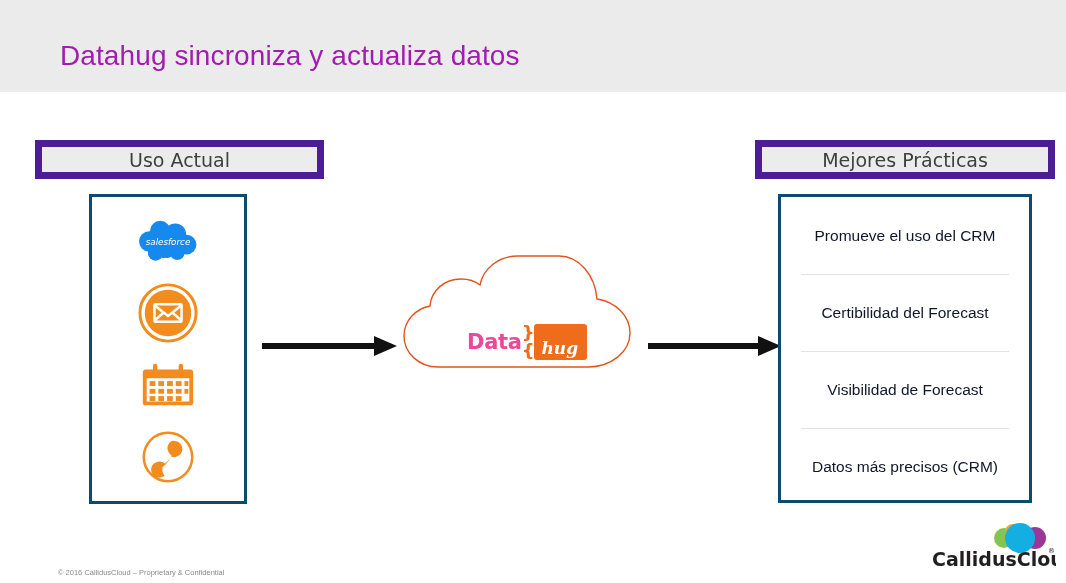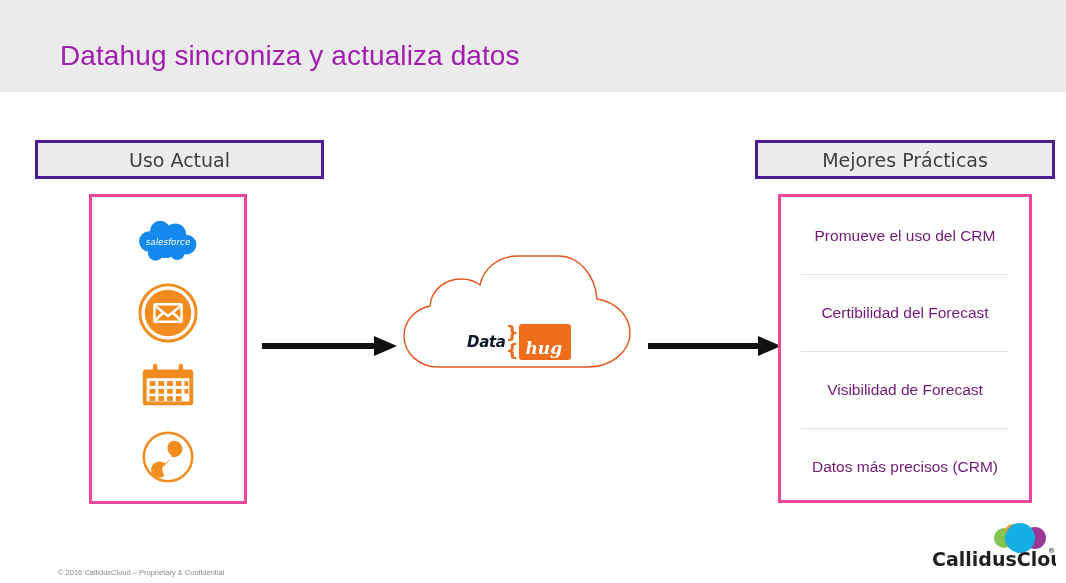--- a/index.html
+++ b/index.html
@@ -34,37 +34,37 @@
     color: #a21caf;
     font-family: "Liberation Sans", sans-serif;
     letter-spacing: 0.1px;
     white-space: nowrap;
   }
   
   .col-header {
     position: absolute;
     box-sizing: border-box;
     background: #ececec;
-    border: 3px solid #4c1d95;
+    border: 7px solid #4c1d95;
     display: flex;
     align-items: center;
     justify-content: center;
     font-size: 19px;
     color: #3f3f3f;
     font-family: "DejaVu Sans", sans-serif;
   }
   #left-header  { left: 35px;  top: 140px; width: 289px; height: 39px; }
   #right-header { left: 755px; top: 140px; width: 300px; height: 39px; }
 
   
   .content-box {
     position: absolute;
     box-sizing: border-box;
     background: #ffffff;
-    border: 3px solid #ec4899;
+    border: 3px solid #0c4a6e;
   }
   #left-box  { left: 89px;  top: 194px; width: 158px; height: 310px; }
   #right-box { left: 778px; top: 194px; width: 254px; height: 309px; }
 
   
   .icon-stack {
     position: absolute;
     left: 0; top: 0; right: 0; bottom: 0;
     display: flex;
     flex-direction: column;
@@ -81,21 +81,21 @@
     left: 0; top: 0; right: 0; bottom: 0;
     display: flex;
     flex-direction: column;
     justify-content: space-around;
     padding: 14px 0 8px 0;
     box-sizing: border-box;
   }
   .practice-item {
     text-align: center;
     font-size: 15.5px;
-    color: #701a75;
+    color: #0f172a;
     font-family: "Liberation Sans", sans-serif;
     padding: 2px 6px;
     white-space: nowrap;
   }
   .practice-sep {
     height: 1px;
     background: #e3e3e3;
     margin: 0 20px;
   }
 
@@ -111,24 +111,23 @@
     position: absolute;
     left: 467px;
     top: 327px;
     width: 102px;
     height: 30px;
     display: flex;
     align-items: center;
   }
   .dh-data {
     font-family: "DejaVu Sans", sans-serif;
-    font-size: 15px;
+    font-size: 21px;
     font-weight: bold;
-    font-style: italic;
-    color: #0f172a;
+    color: #ec4899;
     letter-spacing: -0.3px;
   }
   .dh-knot {
     font-family: "DejaVu Sans", sans-serif;
     font-size: 18px;
     font-weight: bold;
     color: #ef6c1a;
     margin: 0 0px 0 0px;
     line-height: 1;
   }

